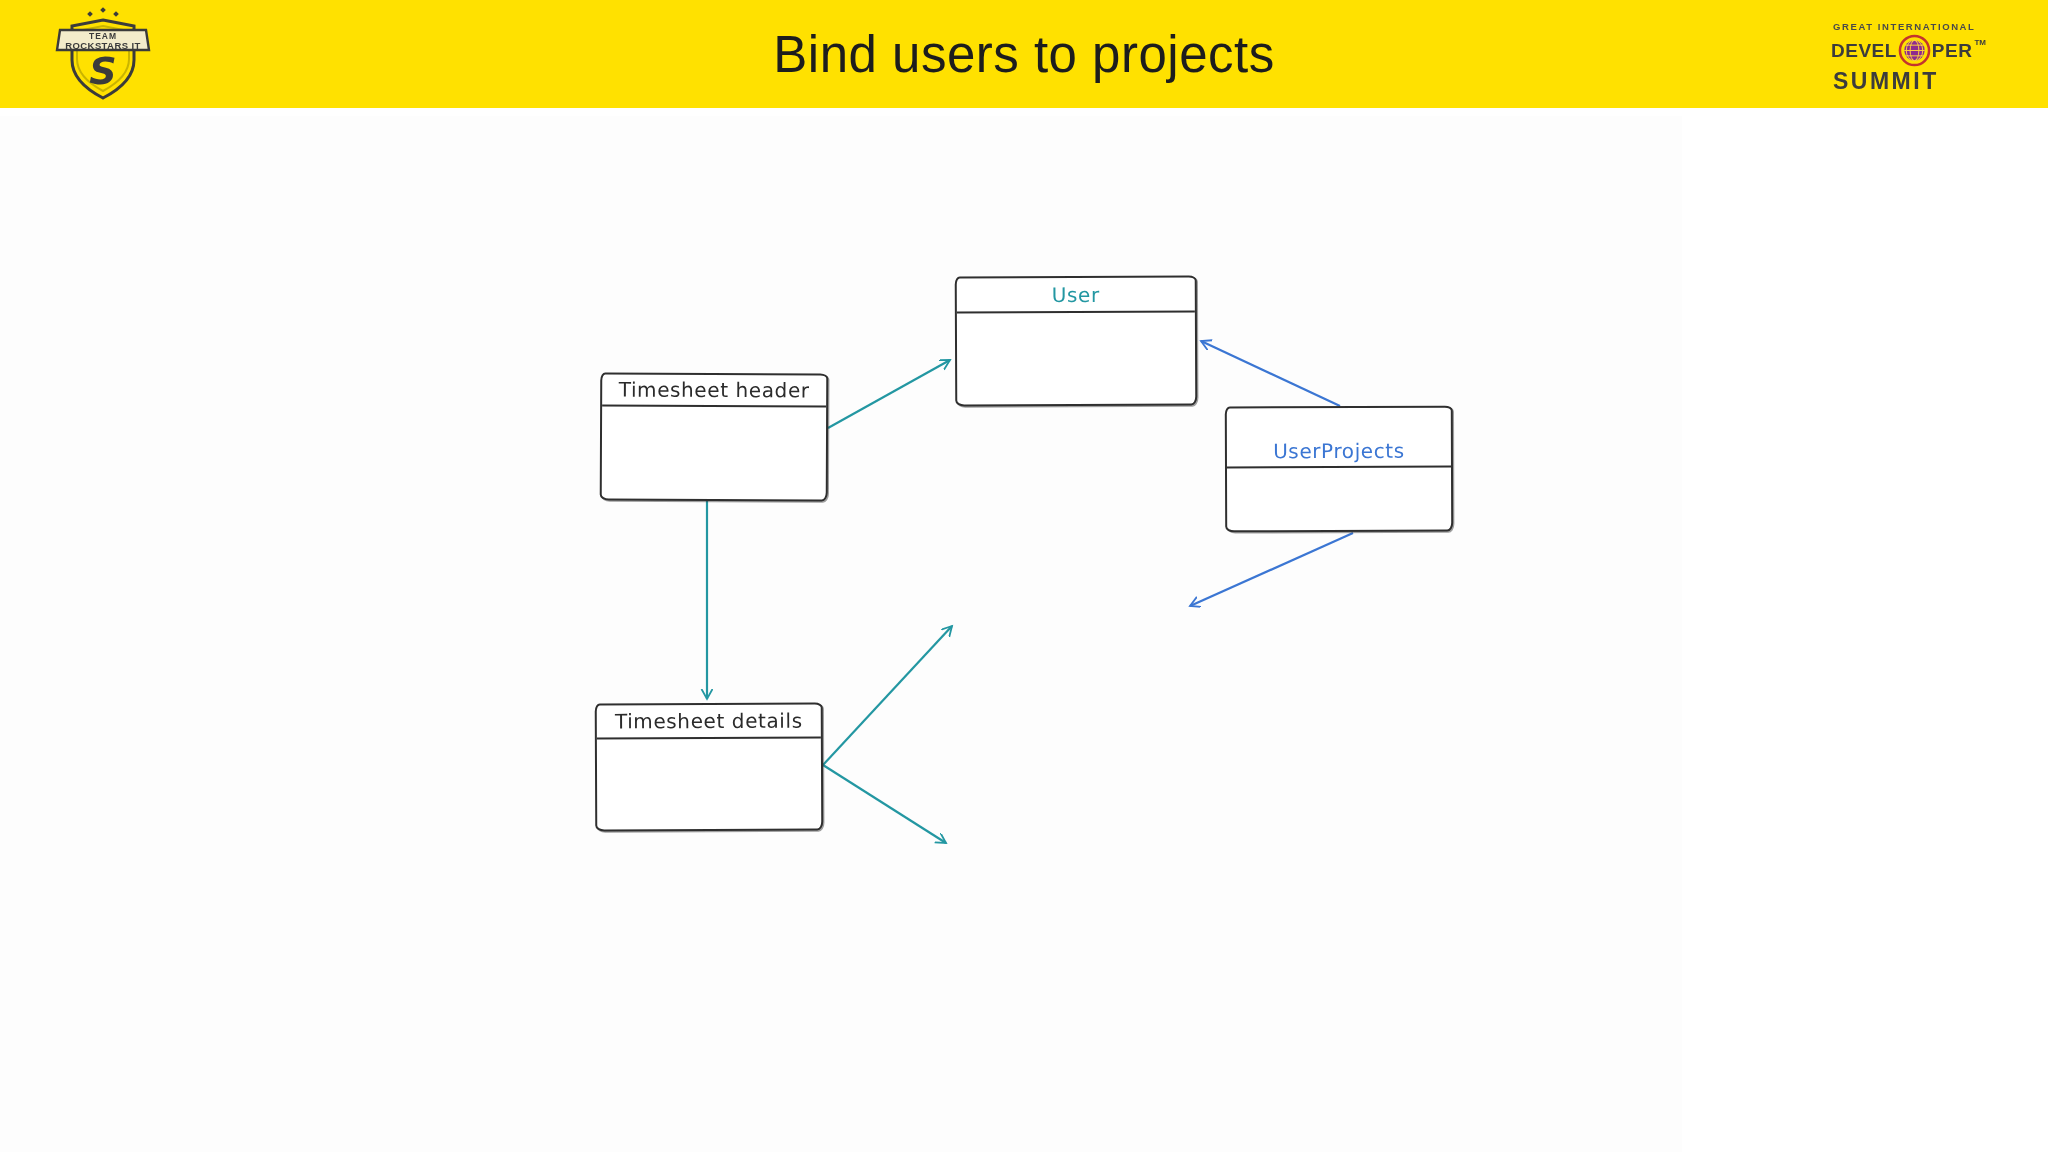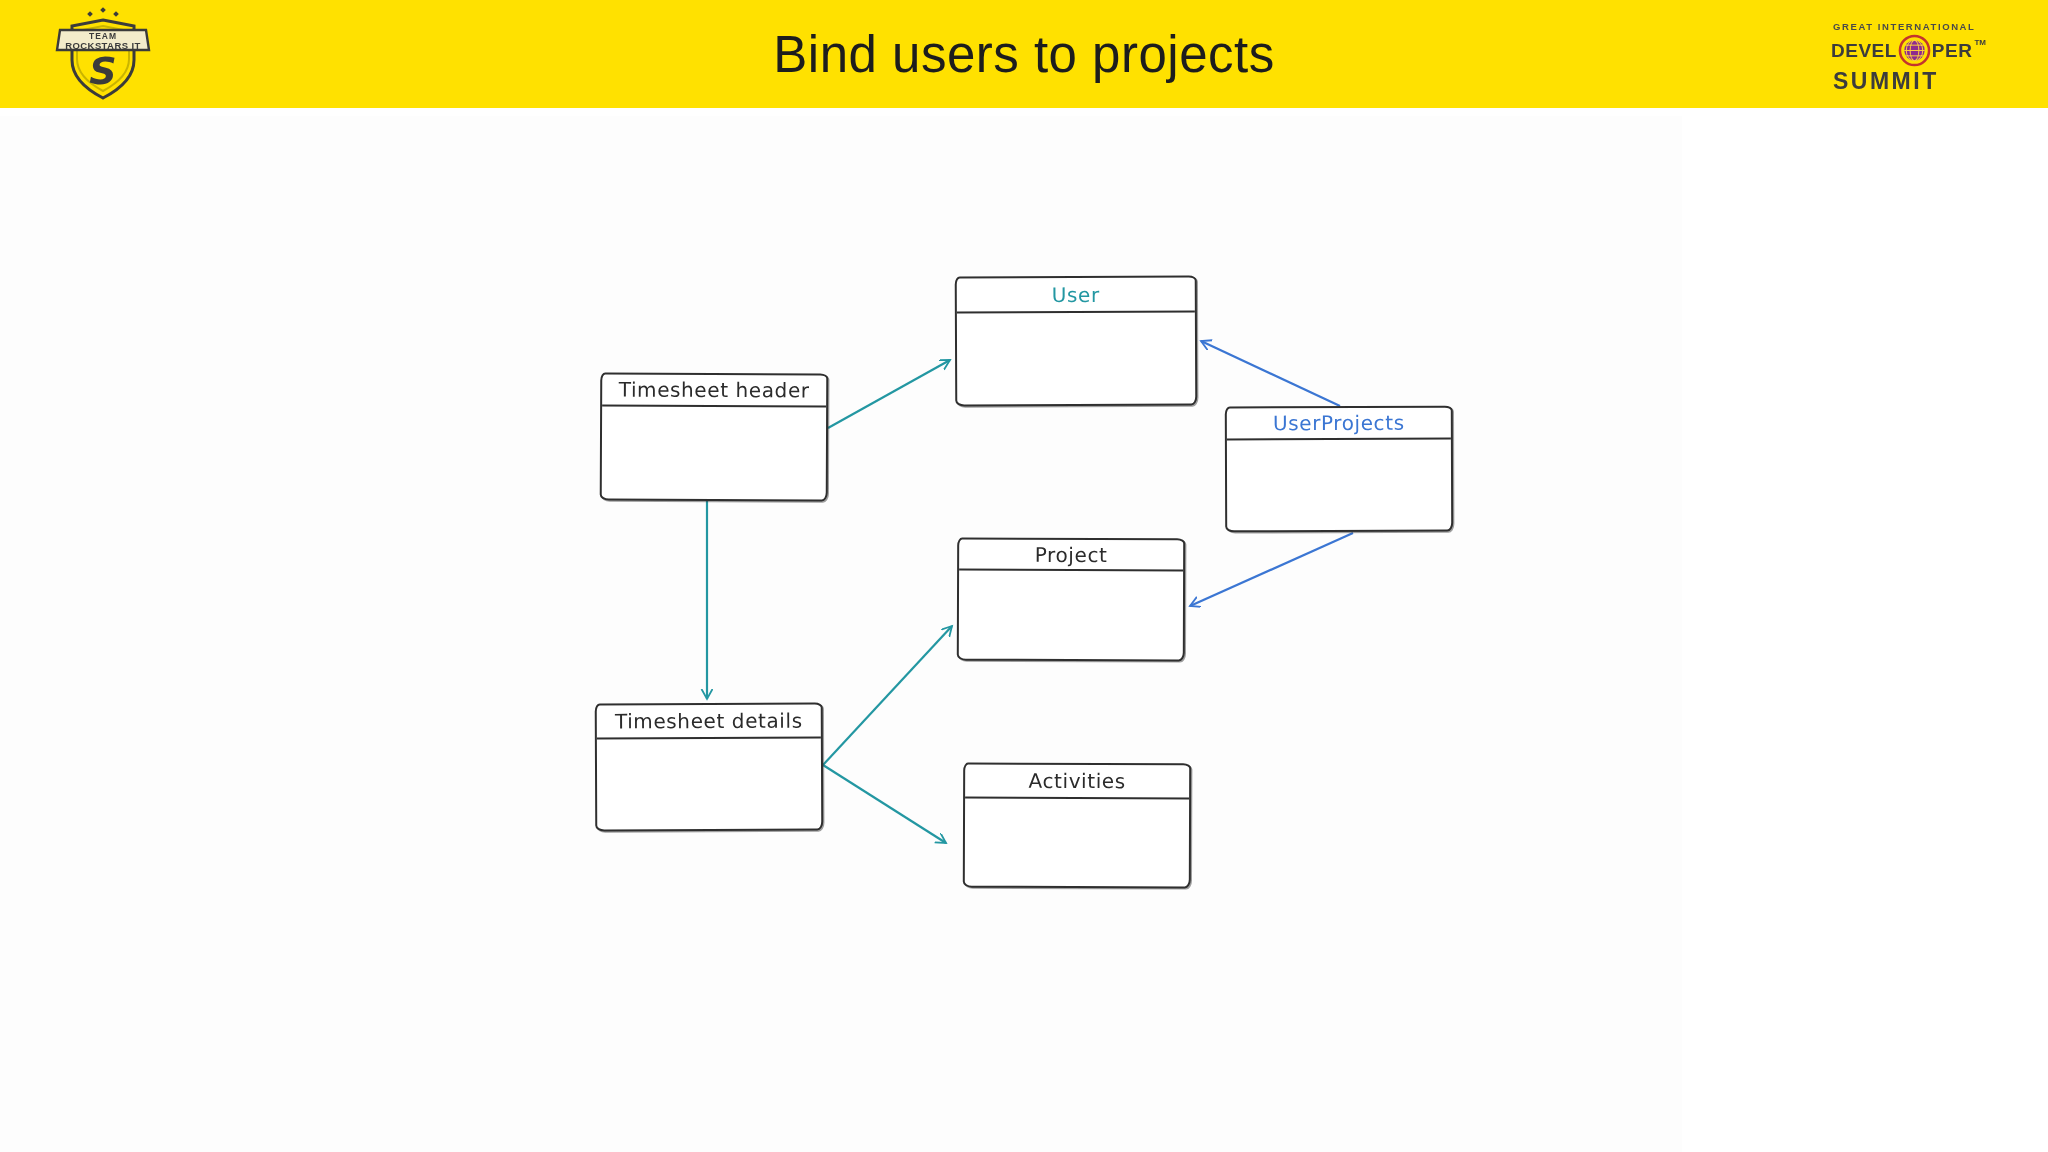--- a/index.html
+++ b/index.html
@@ -129,28 +129,20 @@
     </svg>
 <div class="entity-box" style="left: 955px; top: 160px; width: 242px; height: 130px; transform: rotate(-0.25deg);">
       <div class="entity-title" style="height: 35px; color: rgb(35, 151, 162);">User</div>
       <div class="entity-body"></div>
     </div>
     <div class="entity-box" style="left: 600px; top: 257px; width: 228px; height: 128px; transform: rotate(0.25deg);">
       <div class="entity-title" style="height: 32px; color: rgb(43, 43, 43); text-align: right;">Timesheet header</div>
       <div class="entity-body"></div>
     </div>
     <div class="entity-box" style="left: 1225px; top: 290px; width: 228px; height: 126px; transform: rotate(-0.2deg);">
-      <div class="entity-title" style="height: 32px; color: rgb(59, 118, 211);">UserProjects</div>
-      <div class="entity-body"></div>
-    </div>
-    <div class="entity-box" style="left: 957px; top: 422px; width: 228px; height: 123px; transform: rotate(0.2deg);">
-      <div class="entity-title" style="height: 31px; color: rgb(43, 43, 43);">Project</div>
+      <div class="entity-title" style="height: 32px; color: rgb(59, 118, 211); margin-top: 28px;">UserProjects</div>
       <div class="entity-body"></div>
     </div>
     <div class="entity-box" style="left: 595px; top: 587px; width: 228px; height: 128px; transform: rotate(-0.25deg);">
       <div class="entity-title" style="height: 34px; color: rgb(43, 43, 43);">Timesheet details</div>
       <div class="entity-body"></div>
     </div>
-    <div class="entity-box" style="left: 963px; top: 647px; width: 228px; height: 125px; transform: rotate(0.2deg);">
-      <div class="entity-title" style="height: 34px; color: rgb(43, 43, 43);">Activities</div>
-      <div class="entity-body"></div>
-    </div>
   </div>
 
 </body></html>

